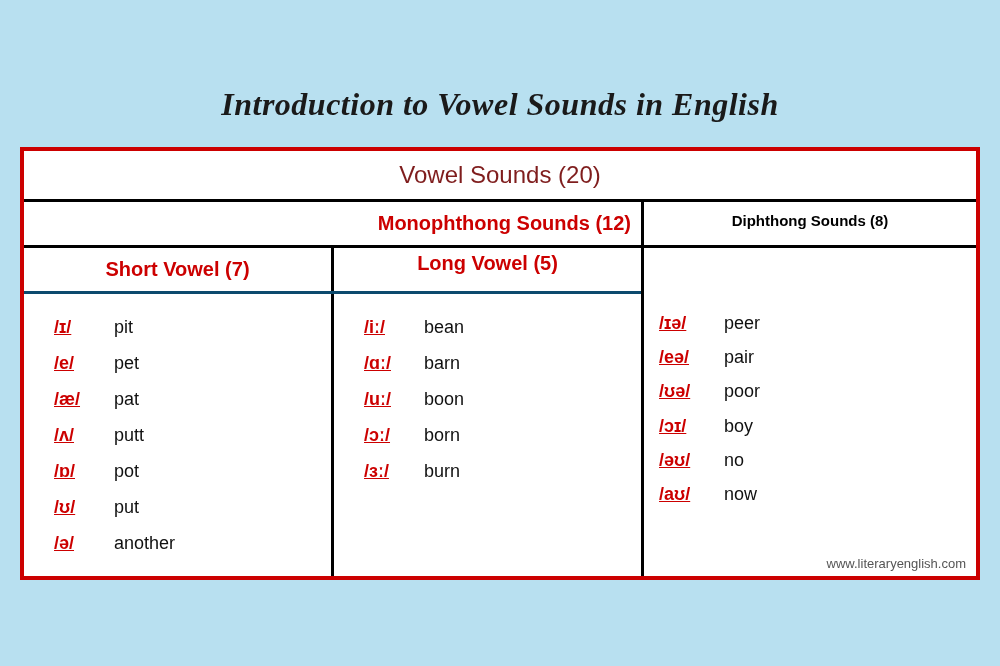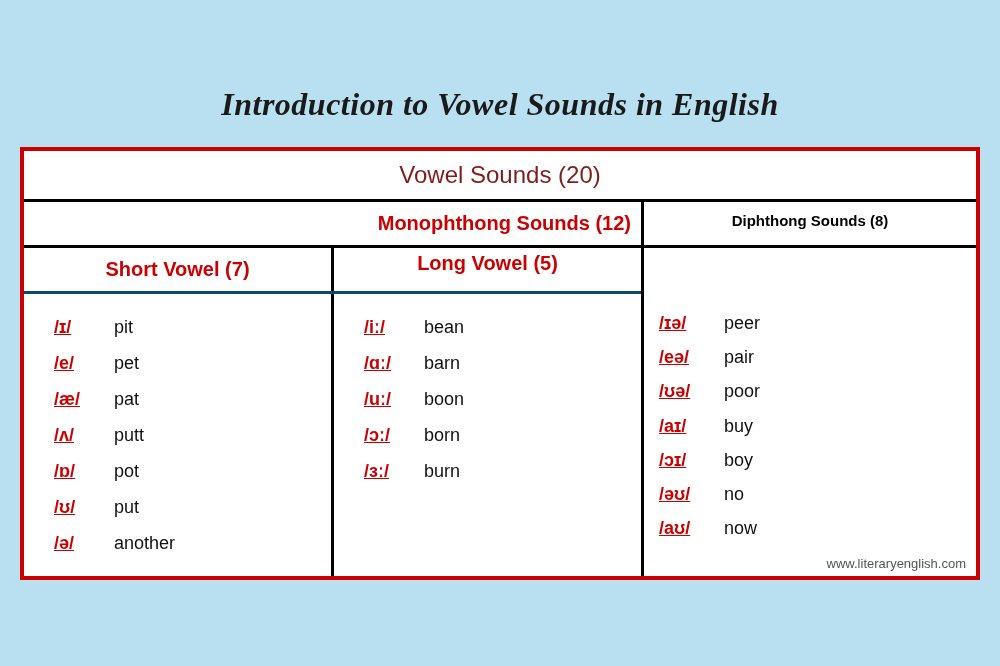--- a/index.html
+++ b/index.html
@@ -260,24 +260,20 @@
           </div>
           <div class="sound-row">
             <span class="ipa-diphthong">/eə/</span>
             <span class="word">pair</span>
           </div>
           <div class="sound-row">
             <span class="ipa-diphthong">/ʊə/</span>
             <span class="word">poor</span>
           </div>
           <div class="sound-row">
-            <span class="ipa-diphthong">/aɪ/</span>
-            <span class="word">buy</span>
-          </div>
-          <div class="sound-row">
             <span class="ipa-diphthong">/ɔɪ/</span>
             <span class="word">boy</span>
           </div>
           <div class="sound-row">
             <span class="ipa-diphthong">/əʊ/</span>
             <span class="word">no</span>
           </div>
           <div class="sound-row">
             <span class="ipa-diphthong">/aʊ/</span>
             <span class="word">now</span>

